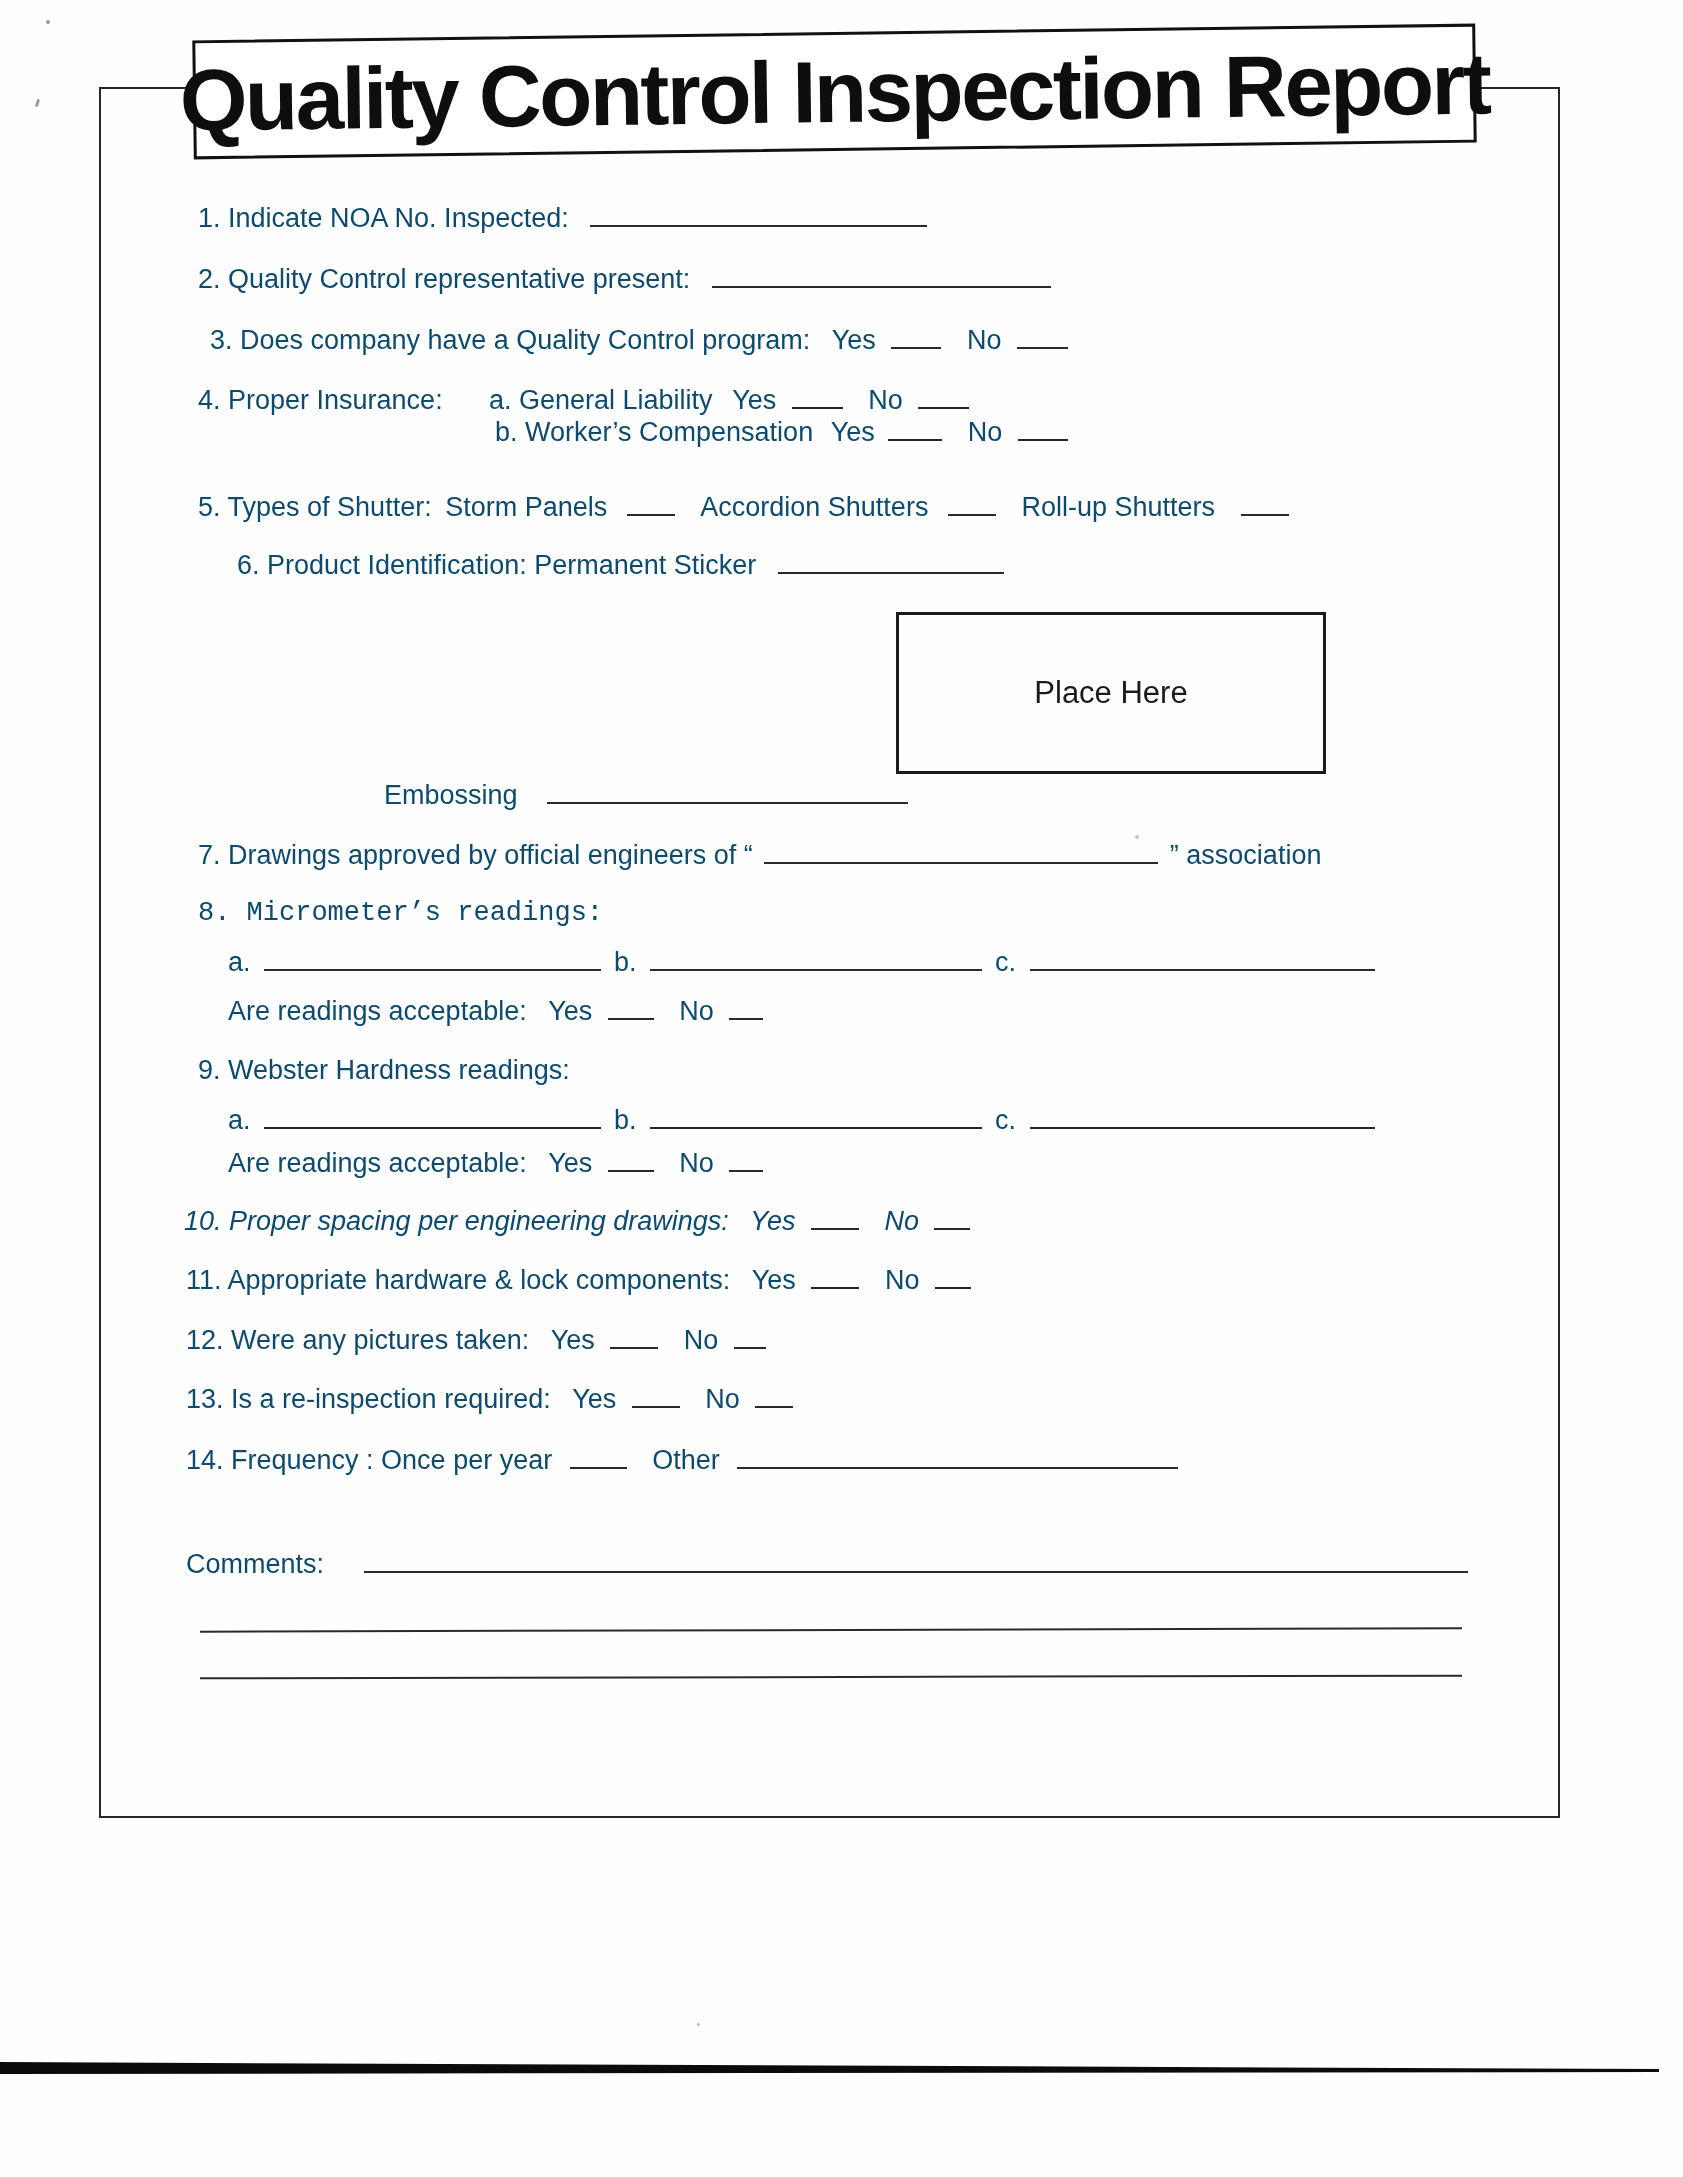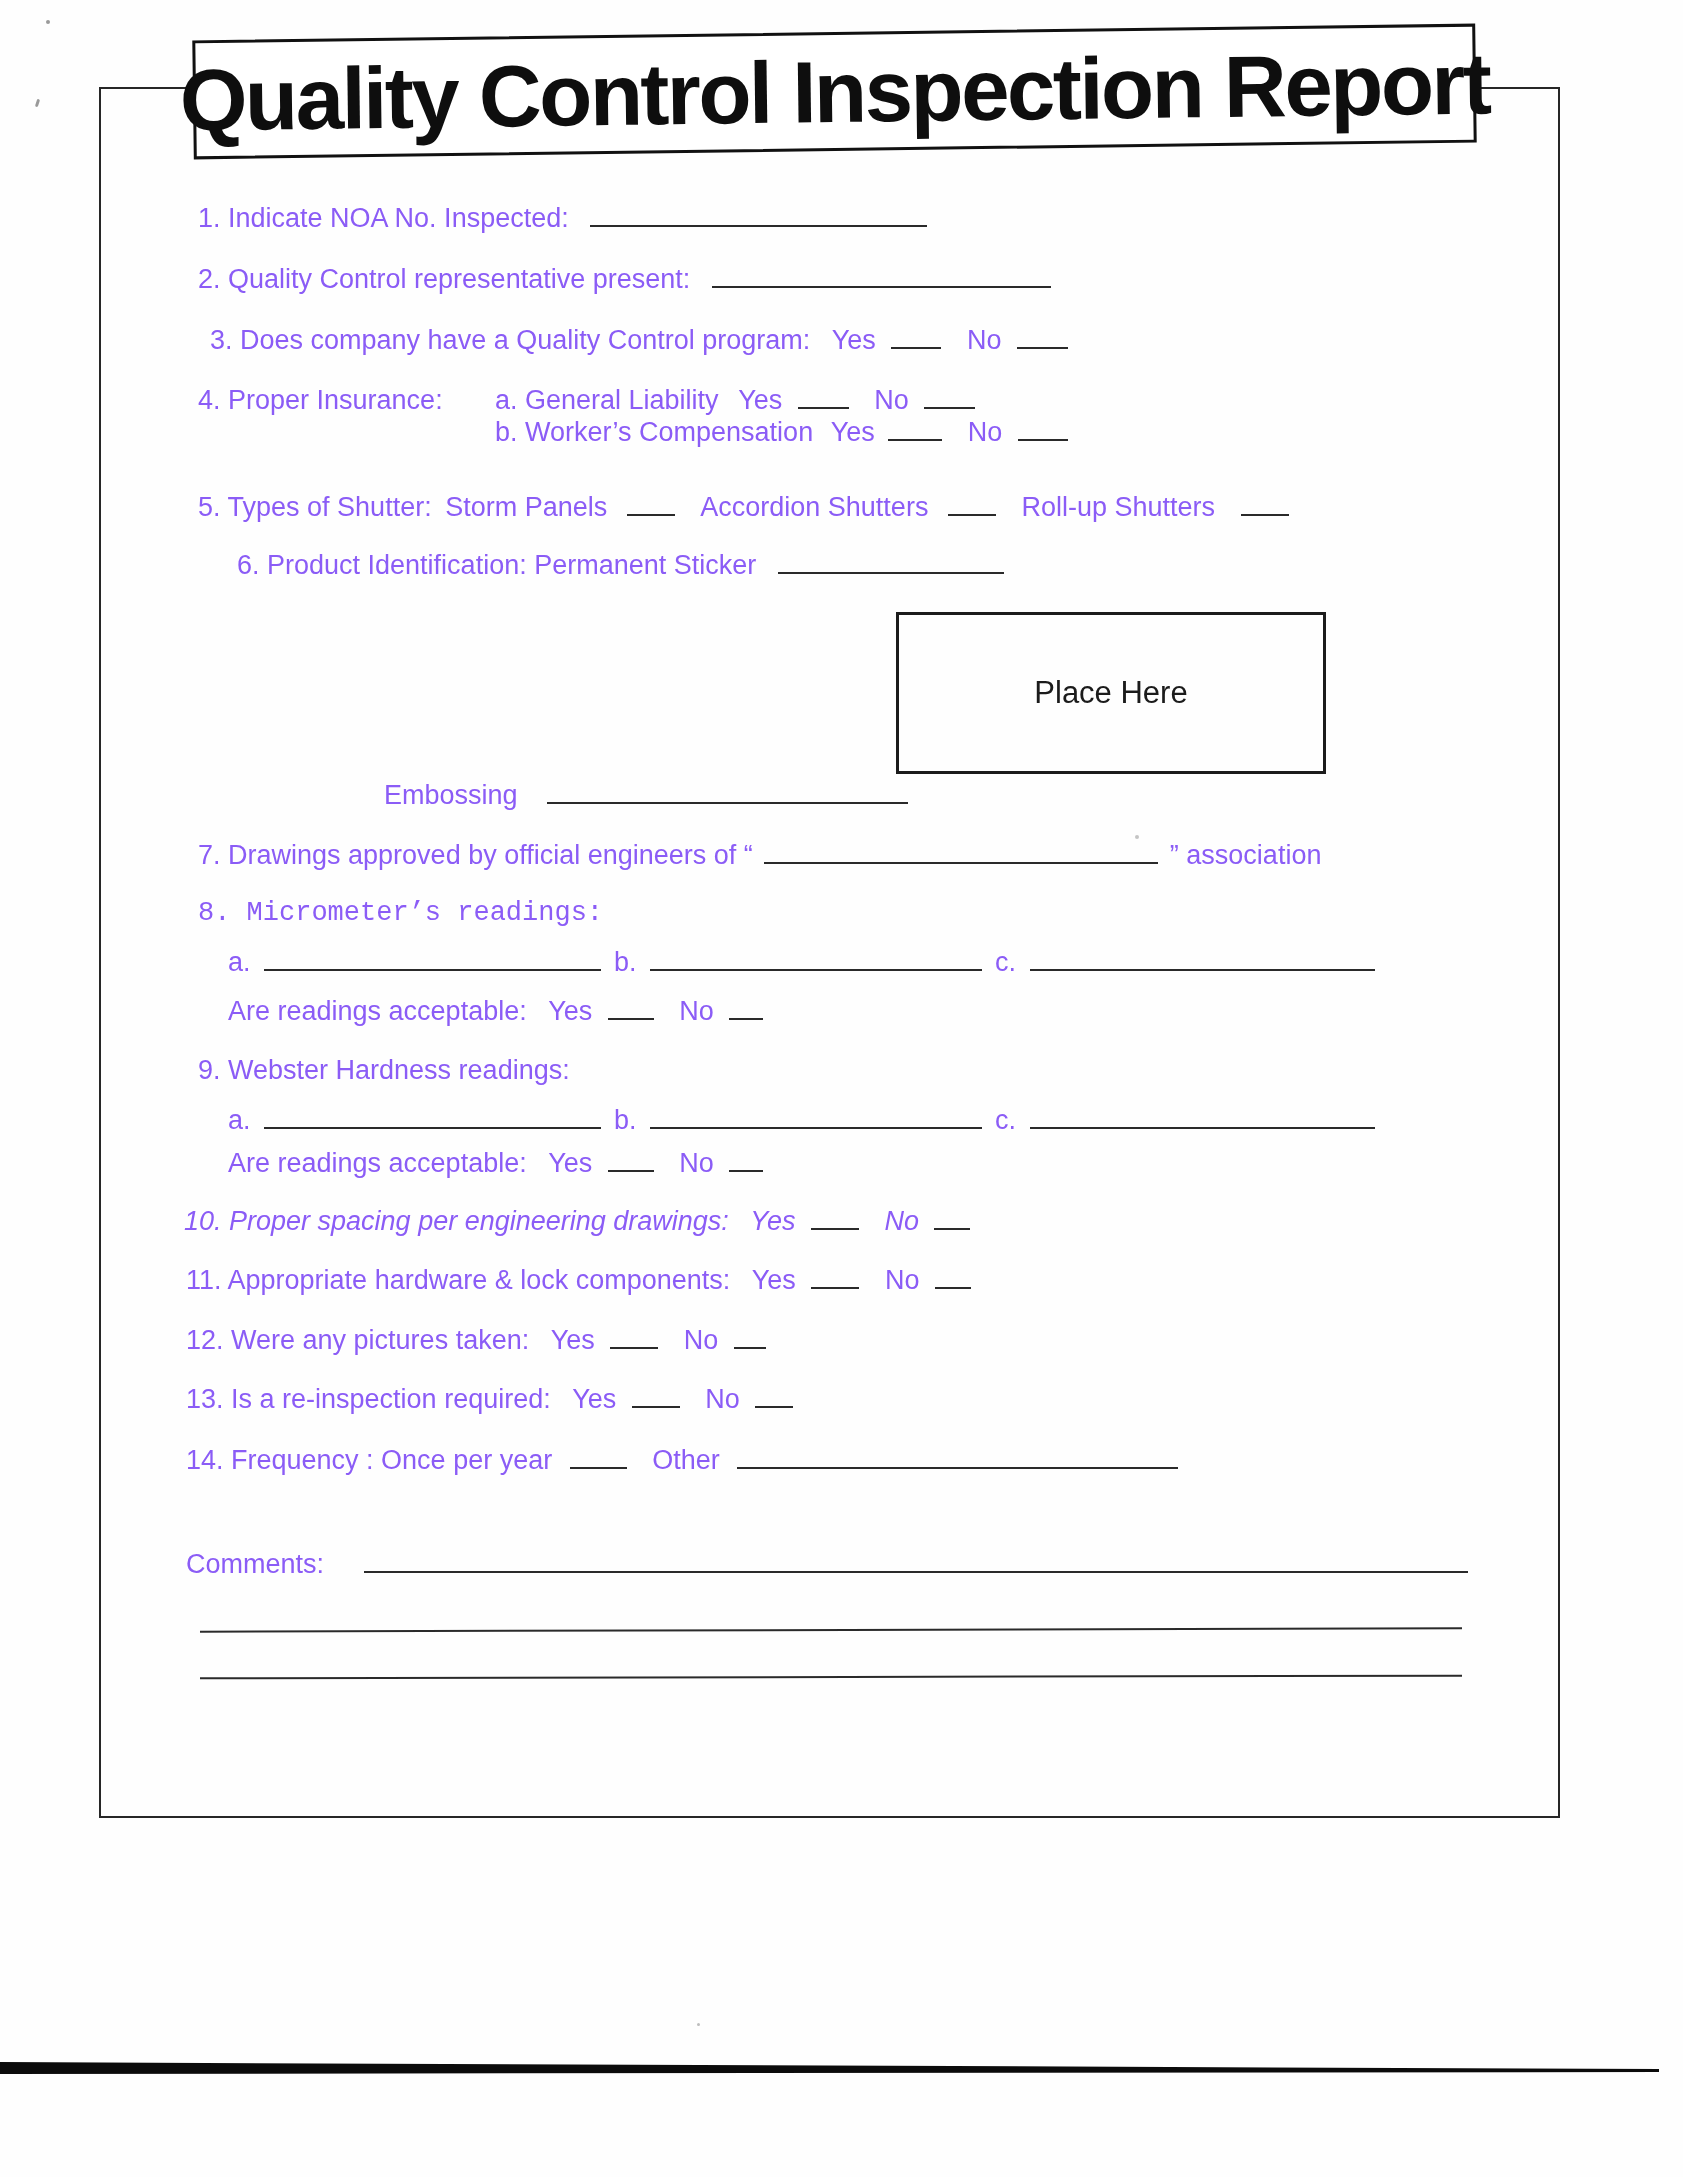--- a/index.html
+++ b/index.html
@@ -36,21 +36,21 @@
     font-weight: 700;
     letter-spacing: -2.5px;
     color: #0e0e0e;
     white-space: nowrap;
   }
   .row {
     position: absolute;
     white-space: nowrap;
     font-size: 27px;
     line-height: 1.15;
-    color: #8b5cf6;
+    color: #0c4a6e;
     z-index: 2;
   }
   .blank {
     display: inline-block;
     height: 2px;
     border-bottom: 2px solid #2a2a2a;
     vertical-align: baseline;
   }
   .gap-l { margin-left: 14px; }
   .gap-s { margin-left: 18px; }
@@ -98,21 +98,21 @@
   <div class="row" style="left:210px; top:325px;">
     <span>3. Does company have a Quality Control program:</span>
     <span class="gap-l">Yes</span>
     <span class="blank" style="width:50px; margin-left:8px;"></span>
     <span class="gap-s">No</span>
     <span class="blank" style="width:51px; margin-left:8px;"></span>
   </div>
 
   <div class="row" style="left:198px; top:385px;">
     <span>4. Proper Insurance:</span>
-    <span class="sub" style="left:297px; top:0;">
+    <span class="sub" style="left:291px; top:0;">
       <span>a. General Liability</span>
       <span style="margin-left:12px;">Yes</span>
       <span class="blank" style="width:51px; margin-left:8px;"></span>
       <span class="gap-s">No</span>
       <span class="blank" style="width:51px; margin-left:8px;"></span>
     </span>
   </div>
   <div class="row" style="left:495px; top:417px;">
     <span>b. Worker’s Compensation</span>
     <span style="margin-left:10px;">Yes</span>

